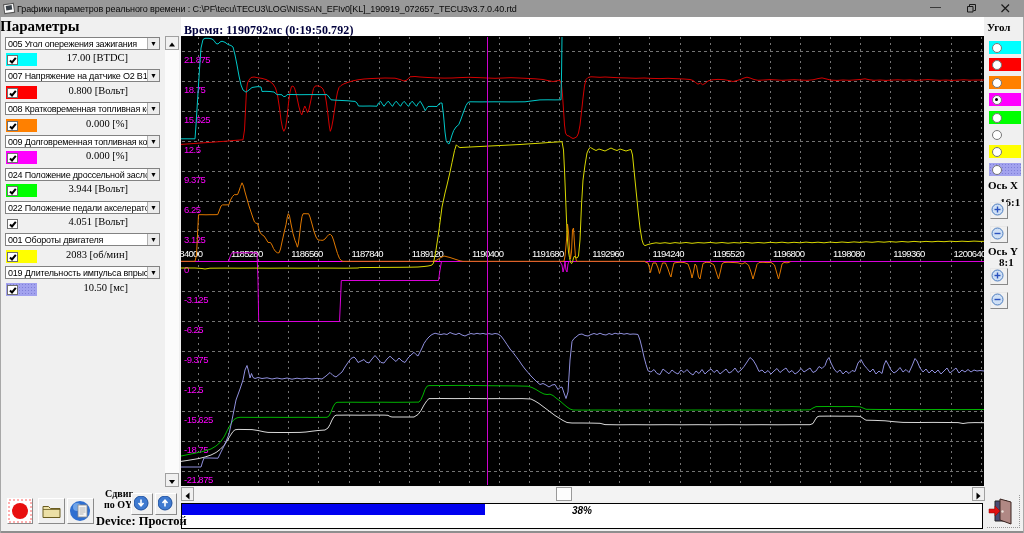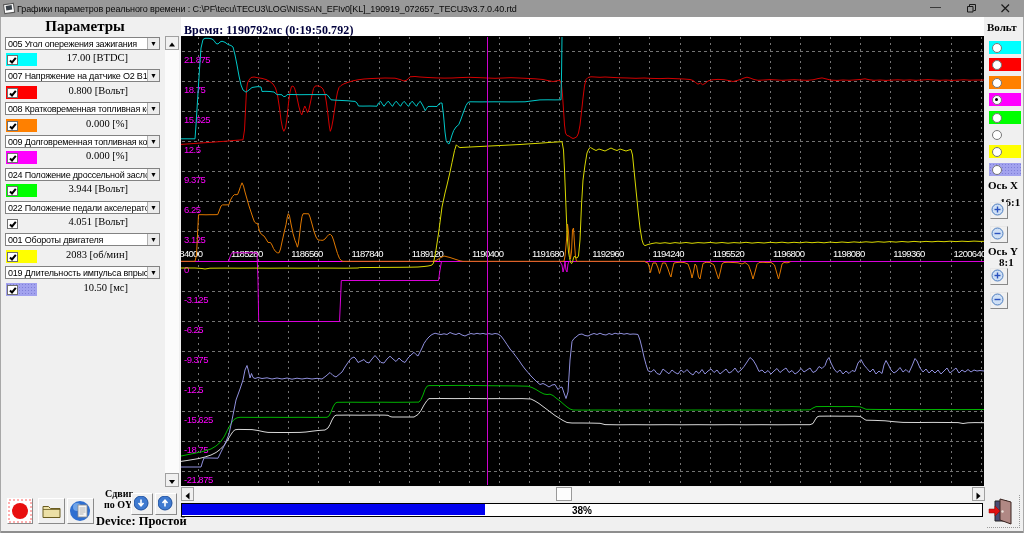--- a/index.html
+++ b/index.html
@@ -3,21 +3,21 @@
 <style>
   html,body{margin:0;padding:0;}
   #win{position:relative;width:1024px;height:533px;background:#f0f0f0;overflow:hidden;
        font-family:"Liberation Sans",sans-serif;}
   .abs{position:absolute;}
   
   #titlebar{left:0;top:0;width:1024px;height:17px;background:#999999;}
   #titletext{left:17px;top:3.5px;font-size:9px;color:#0a0a0a;white-space:nowrap;letter-spacing:-0.1px;}
   .tbtn{top:3px;color:#1a1a1a;font-size:11px;line-height:11px;}
   
-  #ptitle{left:0px;top:18px;width:170px;text-align:center;font-family:"Liberation Serif",serif;
+  #ptitle{left:0px;top:18px;width:170px;text-align:left;font-family:"Liberation Serif",serif;
           font-weight:bold;font-size:15px;color:#000;}
   .combo{position:absolute;left:5px;width:155px;height:13px;background:#fff;border:1px solid #828282;box-sizing:border-box;padding-left:40px;}
   .combo .ct{position:absolute;left:2px;top:1px;font-size:9px;color:#000;white-space:nowrap;width:144px;overflow:hidden;letter-spacing:-0.2px;}
   .combo .ca{position:absolute;right:0px;top:0px;width:11px;height:11px;font-size:7px;color:#000;text-align:center;line-height:12px;background:#ececec;border-left:1px solid #b0b0b0;}
   .cbx{position:absolute;left:7px;width:10.5px;height:10px;background:#fff;border:1px solid #707070;box-sizing:border-box;z-index:2;}
   .cbx svg{position:absolute;left:0px;top:0px;}
   .swatch{position:absolute;left:6px;width:31px;height:13px;}
   .pval{position:absolute;left:0px;width:128px;text-align:right;font-family:"Liberation Serif",serif;
         font-weight:normal;font-size:10.5px;color:#000;white-space:nowrap;}
   
@@ -25,21 +25,21 @@
   
   #timebar{left:181px;top:17px;width:803px;height:20px;background:#ffffff;}
   #timetext{left:184px;top:23px;font-family:"Liberation Serif",serif;font-weight:bold;font-size:12px;color:#00003c;letter-spacing:0.1px;}
   
   .rlabel{font-family:"Liberation Serif",serif;font-weight:bold;font-size:11px;color:#000;white-space:nowrap;}
   .rswatch{position:absolute;left:989px;width:32px;height:13px;}
   .radio{position:absolute;left:3px;top:2px;width:8px;height:8px;border-radius:50%;background:#fff;border:1px solid #777;}
   .zoombtn{position:absolute;left:990px;width:18px;height:17px;background:#f0f0f0;border-top:1px solid #e8e8e8;border-left:1px solid #e8e8e8;border-right:1px solid #888;border-bottom:1px solid #888;box-sizing:border-box;}
   
   .botbtn{position:absolute;background:#f0f0f0;border-top:1px solid #fff;border-left:1px solid #fff;border-right:1px solid #8a8a8a;border-bottom:1px solid #8a8a8a;box-sizing:border-box;}
-  #progress{left:181px;top:503px;width:802px;height:14px;background:#fff;border:1px solid #000;box-sizing:border-box;}
+  #progress{left:181px;top:503px;width:802px;height:26px;background:#fff;border:1px solid #000;box-sizing:border-box;font-style:italic;}
   #progfill{left:0;top:0;width:303px;height:11px;background:#0000f0;}
   #progtext{left:0;top:0.5px;width:800px;text-align:center;font-size:10px;font-weight:bold;color:#000;}
     .stext{font-family:"Liberation Serif",serif;font-weight:bold;font-size:12.5px;color:#000;white-space:nowrap;}
 </style></head>
 <body>
 <div id="win">
 
   <div id="titlebar" class="abs"></div>
   <svg class="abs" style="left:3px;top:2px" width="13" height="13">
     <rect x="1" y="2" width="10" height="9" fill="#fdfdfd" stroke="#555" stroke-width="1" transform="rotate(-8 6 6)"></rect>
@@ -197,21 +197,21 @@
 <polyline points="0.0,225.3 14.0,225.3 15.5,219.0 16.5,199.0 17.5,178.7 21.0,178.7 25.0,178.8 29.0,178.7 33.0,178.7 36.7,178.6 38.5,174.0 40.0,170.0 41.5,168.9 45.0,168.9 47.8,168.8 49.5,164.0 51.5,160.5 53.4,158.6 55.0,158.7 56.6,158.5 58.0,155.0 59.5,150.5 61.0,146.8 62.5,150.0 64.0,156.0 66.0,163.0 68.0,170.0 70.0,176.0 72.0,182.0 73.5,186.0 75.0,187.3 76.5,187.3 77.5,191.0 78.5,195.5 80.5,198.4 83.0,200.0 85.0,203.0 87.0,206.4 89.5,206.6 91.0,209.0 92.5,212.5 94.5,215.5 96.5,216.8 98.1,216.8 99.5,213.0 101.0,206.0 103.0,197.0 105.0,188.5 106.3,181.0 107.3,177.7 108.5,180.0 110.0,188.0 112.0,197.5 114.0,204.5 115.5,208.0 116.4,211.2 117.3,208.0 118.5,199.0 119.8,188.0 121.0,180.5 122.0,177.8 124.0,177.7 126.0,177.8 127.6,177.7 129.0,181.0 131.0,188.0 133.0,195.5 135.0,201.0 137.0,204.0 139.5,204.2 142.0,204.3 144.0,203.0 146.0,200.5 148.0,198.4 149.5,198.5 151.0,200.0 152.5,204.0 154.5,211.0 156.5,217.5 158.5,222.5 160.5,224.8 162.0,225.3 179.0,225.3 199.0,225.3 219.0,225.3 239.0,225.3 252.0,225.3 254.0,225.0 256.0,224.0 259.0,222.0 263.0,220.0 269.0,221.5 275.0,223.5 279.0,224.8 282.0,225.3 299.0,225.3 319.0,225.3 339.0,225.3 359.0,225.3 379.0,225.3 383.0,225.3 384.0,220.0 385.5,204.0 386.5,188.0 387.5,196.0 388.5,212.0 389.5,223.0 390.5,216.0 391.5,194.0 392.5,192.0 393.5,208.0 394.5,221.0 395.5,225.3 409.0,225.3 429.0,225.3 449.0,225.3 464.0,225.3 464.0,225.8 467.0,227.0 468.5,232.0 469.5,236.5 470.5,232.0 472.0,227.0 475.0,227.0 477.0,232.0 478.5,237.5 480.0,232.0 481.5,227.0 484.5,227.0 487.0,233.0 489.0,239.0 490.0,241.0 491.5,233.0 493.0,227.0 496.0,226.5 499.0,226.3 503.0,226.5 507.0,228.0 509.5,235.0 511.0,242.0 512.5,236.0 514.0,228.0 515.5,230.0 517.5,241.0 519.0,243.0 520.5,235.0 522.0,227.5 525.0,226.3 529.0,226.5 533.0,229.0 535.5,237.0 537.5,243.0 539.5,235.0 541.0,228.0 543.0,226.5 547.0,226.3 552.0,226.5 557.0,226.8 561.0,228.0 564.0,226.6 567.5,229.0 570.0,236.0 572.0,243.0 574.0,236.0 576.0,228.5 578.0,226.5 582.0,226.3 586.0,226.6 590.0,226.4 593.5,229.0 595.5,236.0 597.5,243.0 599.5,235.0 601.0,228.0 603.0,226.5 606.0,226.8 608,226.3 609.5,225.6" fill="none" stroke="#e07800" stroke-width="1" shape-rendering="auto"></polyline>
 <polyline points="0.0,232.0 14.0,232.0 21.0,232.5 24.0,233.0 29.0,232.2 44.0,232.1 59.0,232.2 74.0,232.1 89.0,232.2 104.0,232.1 119.0,232.2 134.0,232.1 149.0,232.1 164.0,232.2 177.0,232.0 178.5,231.6 189.0,231.5 204.0,231.4 219.0,231.3 229.0,231.2 237.0,231.0 243.0,230.5 247.0,230.0 249.0,229.6 251.0,229.0 252.5,227.0 255.0,214.0 258.0,194.0 261.0,171.0 264.0,157.0 266.0,149.0 269.0,136.0 271.0,126.6 273.5,114.7 275.3,108.8 277.0,110.5 279.0,111.6 282.0,111.4 289.0,111.0 299.0,110.5 309.0,110.0 319.0,109.5 329.0,109.0 339.0,108.5 349.0,107.8 359.0,107.2 364.0,106.8 369.0,106.4 374.0,106.1 379.0,105.8 381.0,105.7 382.5,114.0 383.5,134.0 384.5,159.0 385.5,184.0 386.5,204.0 387.5,216.0 388.5,221.6 389.5,226.1 390.5,227.6 391.5,226.0 392.5,222.0 393.5,220.0 394.5,221.5 396.0,222.0 397.5,220.0 399.0,204.0 400.5,169.0 402.0,144.0 404.0,129.0 406.0,117.0 408.0,112.5 409.5,111.5 412.0,113.0 415.0,114.5 418.0,113.0 421.0,114.0 424.0,115.0 427.0,113.5 430.0,112.0 433.0,113.5 436.0,114.5 439.0,113.0 442.0,114.0 445.0,115.0 448.0,114.0 450.0,113.5 451.5,119.0 453.0,134.0 455.0,154.0 457.0,174.0 459.0,192.0 461.0,204.0 462.5,208.5 464.0,209.6 467.0,208.5 471.0,207.5 475.0,206.8 479.0,207.3 484.0,206.7 489.0,207.4 494.0,206.6 499.0,207.2 505.0,206.5 511.0,207.3 517.0,206.6 523.0,207.0 529.0,206.4 535.0,207.1 541.0,206.5 547.0,207.2 553.0,206.6 559.0,207.0 565.0,206.3 571.0,207.1 577.0,206.5 583.0,207.0 589.0,206.3 595.0,206.8 601.0,206.2 607.0,206.9 613.0,206.3 619.0,206.8 625.0,206.1 631.0,206.7 637.0,206.2 643.0,206.8 649.0,206.1 655.0,206.6 661.0,206.0 667.0,206.5 673.0,205.9 679.0,206.4 685.0,205.8 691.0,206.3 697.0,205.7 703.0,206.2 709.0,205.6 715.0,206.1 721.0,205.5 727.0,206.0 733.0,205.4 739.0,205.9 745.0,205.4 751.0,205.8 757.0,205.3 763.0,205.7 769.0,205.2 775.0,205.6 781.0,205.2 787.0,205.5 793.0,205.1 799.0,205.4 803.0,205.3" fill="none" stroke="#d8d800" stroke-width="1" shape-rendering="auto"></polyline>
 <polyline points="0.0,420.0 5.0,419.0 10.0,418.0 15.0,417.0 20.0,416.0 25.0,414.5 30.0,413.0 35.0,410.0 39.0,406.5 43.0,401.0 47.0,393.0 50.0,387.5 53.0,383.5 56.0,381.8 59.0,381.3 74.0,381.4 89.0,381.3 104.0,381.4 119.0,381.3 134.0,381.4 146.0,381.3 148.0,380.0 150.0,376.0 152.0,371.0 154.0,367.5 156.0,366.3 169.0,366.2 184.0,366.3 199.0,366.2 214.0,366.3 229.0,366.2 238.0,366.1 240.0,363.5 242.0,359.0 244.0,353.5 246.0,350.2 248.0,349.6 264.0,349.5 279.0,349.4 294.0,349.5 306.0,349.7 319.0,349.8 334.0,349.9 347.0,350.2 351.0,351.5 355.0,353.5 359.0,356.0 363.0,358.0 366.0,358.5 369.0,358.2 372.0,359.5 375.0,362.0 379.0,365.0 383.0,368.5 386.0,371.0 389.0,373.0 392.0,374.0 404.0,374.1 419.0,374.0 444.0,374.1 469.0,374.0 494.0,374.1 519.0,374.0 544.0,374.1 569.0,374.0 594.0,374.1 619.0,374.0 629.0,373.8 632.0,372.0 635.0,370.6 647.0,370.5 659.0,370.6 671.0,370.5 679.0,370.8 682.0,372.0 685.0,373.3 699.0,373.5 719.0,373.5 739.0,373.6 759.0,373.5 779.0,373.6 797.0,373.5 803.0,373.5" fill="none" stroke="#00b400" stroke-width="1" shape-rendering="auto"></polyline>
 <polyline points="0.0,425.4 6.0,424.5 12.0,423.5 18.0,422.5 24.0,421.0 30.0,419.0 35.0,416.5 39.0,413.5 43.0,409.5 46.0,405.0 49.0,400.0 52.0,395.5 54.0,393.8 57.0,393.4 64.0,393.5 71.0,393.6 77.0,394.5 83.0,395.8 87.0,396.4 97.0,396.5 109.0,396.5 119.0,396.4 125.0,396.0 131.0,395.2 137.0,394.5 144.0,394.0 147.0,392.0 149.0,388.5 151.0,384.0 153.0,380.5 155.0,379.2 167.0,379.1 179.0,379.2 191.0,379.1 203.0,379.1 207.0,379.3 209.0,380.5 211.0,381.0 220.0,381.0 229.0,381.0 233.0,381.0 237.0,378.5 240.0,374.5 243.0,369.0 246.0,364.5 248.0,362.6 261.0,362.5 274.0,362.6 287.0,362.5 299.0,362.6 306.0,362.7 317.0,362.6 329.0,362.7 341.0,362.6 350.0,363.0 354.0,365.0 358.0,367.5 362.0,370.5 366.0,373.5 370.0,376.5 374.0,379.5 378.0,382.0 382.0,384.5 386.0,386.5 391.0,387.0 401.0,387.0 411.0,387.1 419.0,387.3 424.0,388.6 437.0,388.8 453.0,388.7 469.0,388.8 485.0,388.7 501.0,388.8 517.0,388.7 533.0,388.8 549.0,388.7 565.0,388.8 581.0,388.7 597.0,388.8 613.0,388.7 629.0,388.7 632.0,387.5 634.0,384.0 636.0,381.0 638.0,380.2 649.0,380.1 661.0,380.2 674.0,380.2 679.0,380.4 681.0,381.5 683.0,383.0 685.0,384.2 694.0,384.4 704.0,384.8 714.0,385.8 722.0,386.4 737.0,386.5 752.0,386.4 767.0,386.5 777.0,386.6 782.0,387.5 787.0,386.8 794.0,386.6 803.0,386.7" fill="none" stroke="#d8d8d8" stroke-width="1" shape-rendering="auto"></polyline>
 <polyline points="0.0,431.0 20.0,431.0 21.5,426.0 23.0,422.0 29.0,422.0 37.0,422.2 40.0,416.0 44.0,408.0 48.0,398.0 51.0,384.0 55.0,364.0 59.0,353.0 62.0,344.0 64.0,334.0 66.0,329.5 67.5,335.0 69.0,342.0 70.5,337.5 72.0,341.5 74.0,342.5 77.0,341.5 81.0,342.5 86.0,341.8 91.0,343.0 96.0,342.0 101.0,343.0 106.0,342.0 111.0,343.2 116.0,342.2 121.0,343.0 126.0,342.2 131.0,343.0 136.0,342.3 141.0,343.0 145.0,340.0 149.0,336.5 152.0,339.5 155.0,341.0 158.0,338.5 161.0,336.0 164.0,331.0 167.0,326.5 170.0,322.5 173.0,321.0 175.0,323.0 177.0,326.5 180.0,325.0 183.0,323.5 185.0,326.0 188.0,327.0 191.0,323.0 194.0,319.5 197.0,323.0 200.0,326.5 203.0,327.0 206.0,323.0 209.0,320.2 212.0,323.0 215.0,325.5 218.0,322.0 221.0,325.0 224.0,326.5 227.0,322.0 230.0,319.0 233.0,316.3 235.0,318.5 237.0,320.0 239.0,316.0 241.0,312.0 243.0,307.5 245.0,304.5 247.0,302.0 249.0,300.0 251.0,298.5 254.0,297.2 257.0,298.0 260.0,298.5 263.0,297.8 266.0,298.5 269.0,296.5 272.0,297.8 275.0,298.5 278.0,297.2 281.0,299.0 284.0,300.0 287.0,298.5 290.0,297.5 293.0,298.2 296.0,297.3 299.0,298.0 302.0,297.4 305.0,298.2 308.0,297.6 311.0,298.3 314.0,297.5 317.0,298.0 320.0,300.0 323.0,304.0 326.0,308.5 329.0,313.0 332.0,316.5 335.0,320.5 338.0,324.5 341.0,329.0 344.0,333.0 347.0,336.5 350.0,340.0 353.0,343.0 356.0,346.0 359.0,348.5 362.0,347.5 365.0,349.0 368.0,351.0 371.0,349.0 374.0,348.5 377.0,353.5 379.0,351.5 381.0,351.0 383.0,357.0 385.0,362.5 387.0,356.0 389.0,324.0 391.0,305.5 393.0,302.5 395.0,301.0 398.0,298.5 401.0,298.0 404.0,299.5 407.0,300.0 410.0,298.5 413.0,297.5 416.0,298.5 419.0,297.2 422.0,298.5 425.0,299.0 428.0,297.5 431.0,298.5 434.0,297.2 437.0,298.0 440.0,297.3 443.0,298.2 446.0,297.5 449.0,298.3 452.0,298.0 455.0,298.2 457.0,298.5 459.0,304.0 461.0,312.0 463.0,321.0 465.0,328.5 467.0,334.8 470.0,336.0 473.0,333.5 476.0,337.5 479.0,338.5 482.0,333.0 485.0,335.5 488.0,337.8 491.0,334.0 494.0,336.5 497.0,338.0 500.0,334.0 503.0,336.5 506.0,333.5 509.0,337.0 512.0,339.0 515.0,335.0 518.0,337.5 521.0,333.5 524.0,338.0 527.0,335.0 530.0,333.0 533.0,336.5 536.0,334.0 539.0,338.0 542.0,335.5 545.0,333.0 548.0,337.0 551.0,335.5 554.0,332.0 557.0,336.5 560.0,334.0 563.0,330.5 566.0,326.0 569.0,321.5 572.0,324.0 575.0,329.0 578.0,335.5 581.0,334.0 584.0,337.0 587.0,334.5 590.0,338.0 593.0,335.0 596.0,332.5 599.0,336.5 602.0,334.0 605.0,332.0 608.0,336.5 611.0,334.5 614.0,338.0 617.0,336.0 620.0,332.5 623.0,336.0 626.0,334.0 629.0,332.0 632.0,336.5 635.0,335.0 638.0,330.5 641.0,332.5 644.0,329.5 646.0,324.0 648.0,321.5 650.0,327.0 653.0,333.0 656.0,336.5 659.0,334.0 662.0,338.0 665.0,335.0 668.0,337.5 671.0,334.5 674.0,335.5 677.0,327.0 680.0,323.5 683.0,329.0 686.0,332.5 689.0,336.0 692.0,333.0 695.0,338.0 698.0,335.0 701.0,337.5 703.0,329.0 705.0,324.5 707.0,328.0 710.0,334.0 713.0,337.0 716.0,335.0 719.0,331.5 722.0,336.0 725.0,333.5 728.0,336.5 731.0,330.0 734.0,322.5 736.0,325.0 739.0,332.0 742.0,336.0 745.0,333.0 748.0,337.0 751.0,334.0 754.0,337.0 757.0,334.0 760.0,338.0 763.0,335.0 766.0,332.0 769.0,337.0 772.0,334.5 775.0,332.0 778.0,337.0 781.0,334.0 784.0,336.0 787.0,333.5 790.0,336.0 793.0,334.0 796.0,335.0 799.0,334.5 803.0,335.0" fill="none" stroke="#9090dd" stroke-width="1" shape-rendering="auto"></polyline>
 <polyline points="0.0,108.4 9.0,107.8 19.0,107.0 29.0,106.4 39.0,105.6 47.0,105.0 54.0,104.4 59.0,104.0 62.0,103.8 63.5,94.0 64.5,74.0 65.5,54.0 66.5,47.0 68.0,44.0 70.0,41.5 73.0,41.0 77.0,41.8 81.0,42.4 85.0,43.5 89.0,45.5 92.0,48.0 94.5,52.0 96.5,59.0 98.5,72.0 100.0,84.0 101.5,92.0 102.8,95.3 104.5,92.0 106.0,82.0 107.5,67.0 109.0,56.0 110.5,50.5 112.0,50.0 113.5,52.0 115.0,57.0 116.5,64.0 118.0,71.0 119.5,76.5 120.8,78.9 122.3,74.0 123.8,70.0 125.0,72.5 126.5,76.5 127.8,74.0 129.3,67.0 131.0,59.0 132.5,52.5 134.0,50.2 136.0,49.8 138.0,50.2 140.0,51.0 142.0,53.0 144.0,58.0 145.5,67.0 147.0,79.0 148.3,90.0 149.3,95.3 150.5,92.0 152.0,84.0 153.5,74.0 155.0,64.0 156.5,56.0 158.0,51.5 160.0,49.5 163.0,47.8 167.0,46.3 172.0,44.8 177.0,43.8 183.0,43.0 189.0,42.6 196.0,42.3 204.0,42.0 214.0,42.2 219.0,43.5 223.0,45.0 226.0,44.0 229.0,40.8 234.0,40.5 239.0,41.0 247.0,41.5 255.0,41.9 263.0,42.1 271.0,42.0 279.0,41.6 288.0,41.3 297.0,41.6 306.0,42.0 314.0,42.3 322.0,42.0 330.0,41.7 338.0,42.0 346.0,42.4 354.0,42.8 362.0,43.5 368.0,44.8 372.0,45.5 375.0,45.0 377.5,44.5 379.5,45.0 380.5,49.0 381.5,59.0 382.5,74.0 383.5,89.0 384.5,97.0 386.0,99.5 388.0,100.0 390.0,101.5 392.0,102.5 394.0,101.8 396.0,100.5 397.5,97.0 399.0,89.0 400.5,76.0 402.0,62.0 403.5,50.0 405.0,43.5 407.0,41.5 410.0,40.8 414.0,41.0 419.0,41.3 424.0,41.0 431.0,41.4 439.0,41.8 447.0,42.0 455.0,42.3 463.0,42.0 471.0,42.4 479.0,42.6 487.0,42.3 495.0,42.7 503.0,43.0 509.0,43.5 512.0,44.5 514.5,46.5 517.0,48.2 519.5,47.0 521.5,48.7 524.0,47.5 527.0,45.0 531.0,43.8 537.0,43.4 543.0,43.7 548.0,44.6 552.0,45.5 556.0,44.5 560.0,43.3 563.0,42.0 566.0,41.2 569.0,42.0 573.0,43.5 577.0,44.3 583.0,44.0 589.0,43.6 595.0,43.9 601.0,44.3 607.0,44.0 613.0,43.7 619.0,44.0 626.0,44.3 632.0,43.8 637.0,42.6 641.0,41.9 645.0,42.9 650.0,44.1 656.0,44.4 662.0,44.0 668.0,44.3 674.0,43.9 680.0,43.4 684.0,42.8 688.0,43.7 693.0,44.3 699.0,44.0 705.0,44.4 711.0,44.1 717.0,43.8 723.0,44.2 729.0,43.9 735.0,44.3 741.0,44.0 747.0,43.6 753.0,44.0 759.0,44.3 765.0,44.0 771.0,44.4 777.0,44.1 783.0,43.8 789.0,44.2 795.0,44.0 803.0,44.0" fill="none" stroke="#d40000" stroke-width="1" shape-rendering="auto"></polyline>
 <polyline points="0.0,102.8 14.0,102.8 15.0,89.0 18.5,33.0 20.0,12.0 22.0,3.5 24.0,2.3 28.0,2.3 31.0,3.0 33.0,4.5 35.0,7.5 37.0,8.0 39.0,6.0 41.0,5.2 44.0,6.3 47.0,8.5 50.0,9.5 52.0,11.0 54.0,19.0 56.0,29.0 58.0,40.0 60.0,49.0 62.0,54.0 65.0,56.2 68.0,54.0 71.0,51.5 74.0,51.0 77.0,50.6 80.0,51.0 81.0,55.5 84.0,55.3 89.0,55.5 93.0,56.0 96.0,58.6 99.0,58.6 101.0,58.8 102.5,60.6 104.5,60.4 106.0,58.6 111.0,58.5 119.0,58.7 129.0,58.6 139.0,58.6 146.0,58.6 148.0,61.0 150.0,63.8 155.0,64.2 161.0,64.5 167.0,64.8 171.0,65.2 174.0,65.4 176.0,67.0 177.5,70.0 182.0,70.1 189.0,70.0 196.0,70.2 197.5,67.0 199.5,65.2 201.0,67.5 203.0,70.3 205.5,67.0 207.3,65.1 209.5,68.0 211.5,70.4 213.5,67.0 215.2,65.2 217.5,68.0 219.5,70.3 221.5,67.0 223.2,65.3 225.5,68.2 227.5,70.4 229.5,67.0 231.2,65.2 233.5,68.0 235.5,70.3 237.5,66.9 239.3,65.3 241.5,69.0 243.0,72.0 244.2,74.7 245.5,72.5 247.0,70.5 251.0,70.4 256.0,70.5 258.0,67.8 259.5,67.1 261.0,67.0 262.5,79.0 264.0,96.0 265.2,104.8 266.5,107.0 268.0,108.0 269.5,104.0 271.0,99.0 272.7,94.5 275.0,91.0 277.8,88.6 280.0,83.0 282.5,76.0 285.0,69.5 287.0,66.4 289.0,65.8 299.0,65.9 314.0,65.8 329.0,65.9 344.0,65.8 354.0,64.5 359.0,63.9 367.0,63.8 374.0,63.9 380.0,63.8 380.6,34.0 381.0,1.0" fill="none" stroke="#00c8c8" stroke-width="1" shape-rendering="auto"></polyline>
 <line x1="306.5" y1="1" x2="306.5" y2="449" stroke="#cc00cc" stroke-width="1"></line>
 </svg>
 
-  <div class="abs rlabel" style="left:987px;top:21px;">Вольт</div>
+  <div class="abs rlabel" style="left:987px;top:21px;">Угол</div>
   <div class="rswatch" style="top:41.0px;background:#00ffff;">
       <div class="radio"></div>
     </div>
 <div class="rswatch" style="top:58.4px;background:#ff0000;">
       <div class="radio"></div>
     </div>
 <div class="rswatch" style="top:75.8px;background:#ff8000;">
       <div class="radio"></div>
     </div>
 <div class="rswatch" style="top:93.2px;background:#ff00ff;">

